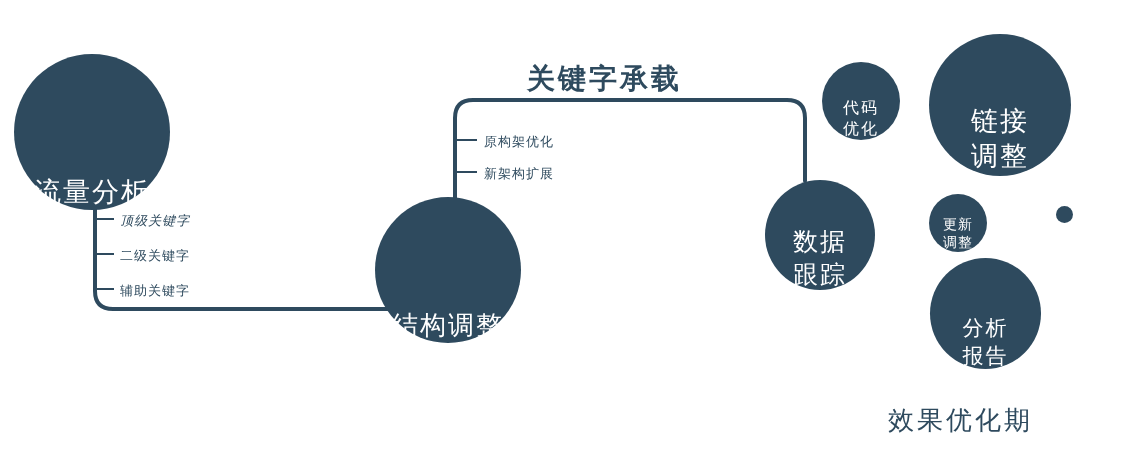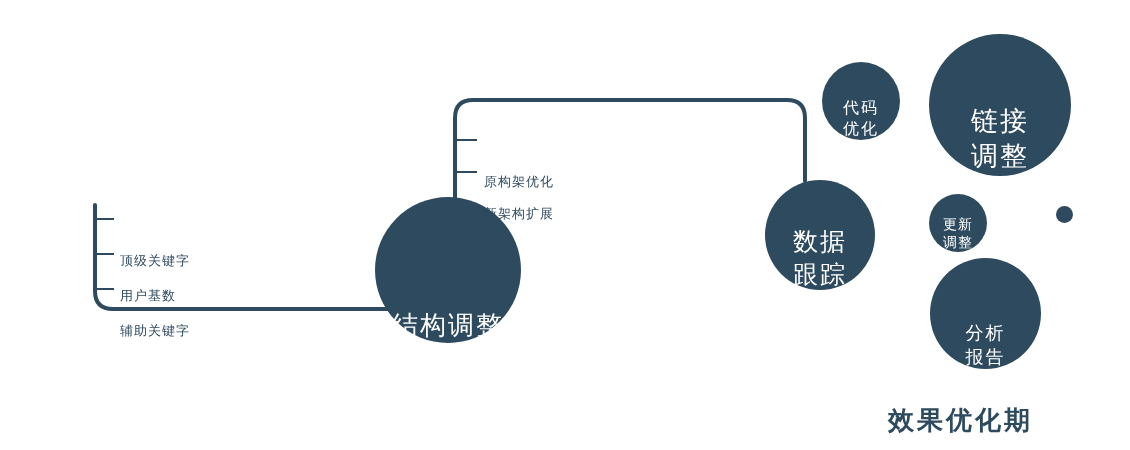--- a/index.html
+++ b/index.html
@@ -57,38 +57,40 @@
     font-weight: 700;
     letter-spacing: 3px;
     white-space: nowrap;
   }
   .branch-label {
     position: absolute;
     color: var(--primary, #2e4a5e);
     font-size: 13px;
     letter-spacing: 1px;
     white-space: nowrap;
-    margin-top: 40px;
   }
 </style>
 </head>
 <body>
 
 <div class="canvas">
 
   <svg class="connectors" viewBox="0 0 1130 450" aria-hidden="true">
     <path class="edge" d="M 95 205 L 95 291 Q 95 309 113 309 L 392 309"></path>
     <path class="edge" d="M 455 200 L 455 118 Q 455 100 473 100 L 787 100 Q 805 100 805 118 L 805 181"></path>
     <path class="tick" d="M 97 219 L 114 219"></path>
     <path class="tick" d="M 97 254 L 114 254"></path>
     <path class="tick" d="M 97 289 L 114 289"></path>
     <path class="tick" d="M 457 140 L 477 140"></path>
     <path class="tick" d="M 457 172 L 477 172"></path>
   </svg>
 
+  <div class="node" style="left:14px; top:54px; width:156px; height:156px; font-size:27px;">
+    <span class="node-label">流量分析</span>
+  </div>
 
   <div class="node" style="left:765px; top:180px; width:110px; height:110px; font-size:25px;">
     <span class="node-label">数据
 跟踪</span>
   </div>
 
   <div class="node" style="left:375px; top:197px; width:146px; height:146px; font-size:26px;">
     <span class="node-label">结构调整</span>
   </div>
 
@@ -102,29 +104,30 @@
 调整</span>
   </div>
 
   <div class="node" style="left:929px; top:194px; width:58px; height:58px; font-size:14px;">
     <span class="node-label" style="letter-spacing:1px;font-family:Liberation Serif, serif;">更新
 调整</span>
   </div>
 
   <div class="node" style="left:1056px; top:206px; width:17px; height:17px;"></div>
 
-  <div class="node" style="left:930px; top:258px; width:111px; height:111px; font-size:18px;">
+  <div class="node" style="left:930px; top:258px; width:111px; height:111px; font-size:21px;">
     <span class="node-label">分析
 报告</span>
   </div>
 
+  <div class="edge-label" style="left:527px; top:60px; font-size:28px;">关键字承载</div>
 
 
-  <div class="edge-label" style="left:888px; top:403px; font-size:26px; font-weight:700;">效果优化期</div>
+  <div class="edge-label" style="left:888px; top:403px; font-size:26px; font-weight:400;">效果优化期</div>
 
-  <div class="branch-label" style="left:120px; top:212px;">顶级关键字</div>
-  <div class="branch-label" style="left:120px; top:247px;">用户基数</div>
+  <div class="branch-label" style="left:120px; top:212px;font-style:italic;">顶级关键字</div>
+  <div class="branch-label" style="left:120px; top:247px;">二级关键字</div>
   <div class="branch-label" style="left:120px; top:282px;font-family:Liberation Serif, serif;">辅助关键字</div>
 
   <div class="branch-label" style="left:484px; top:133px;">原构架优化</div>
   <div class="branch-label" style="left:484px; top:165px;">新架构扩展</div>
 
 </div>
 
 </body></html>

